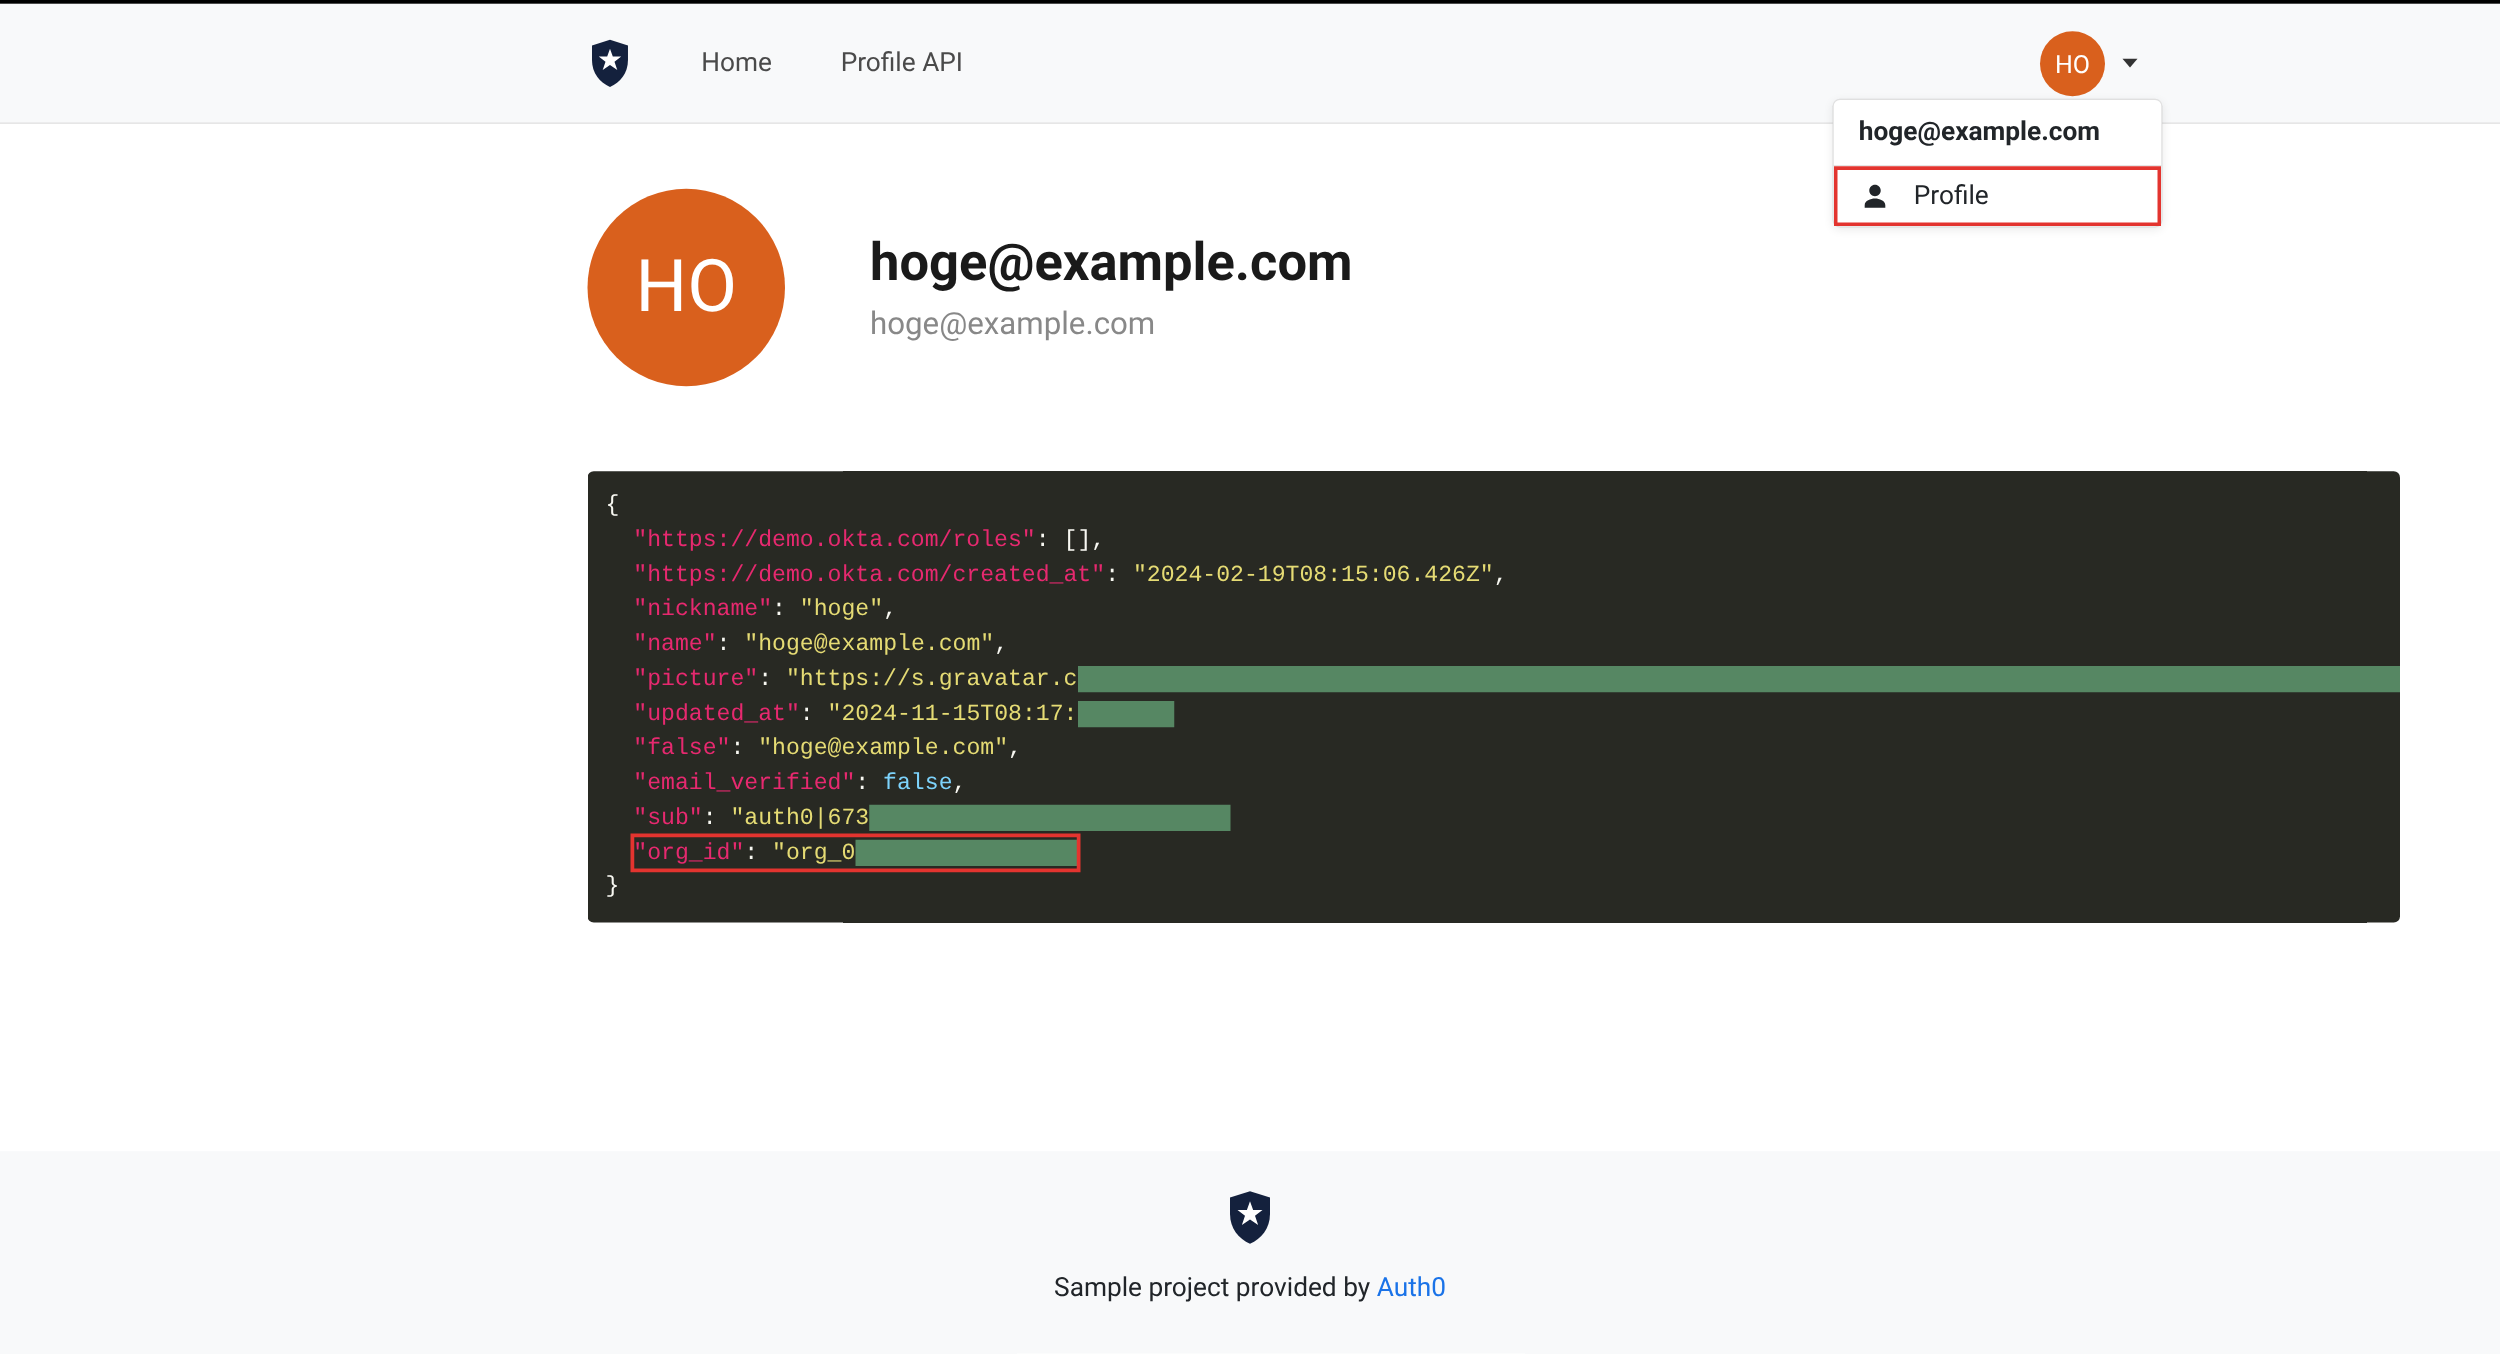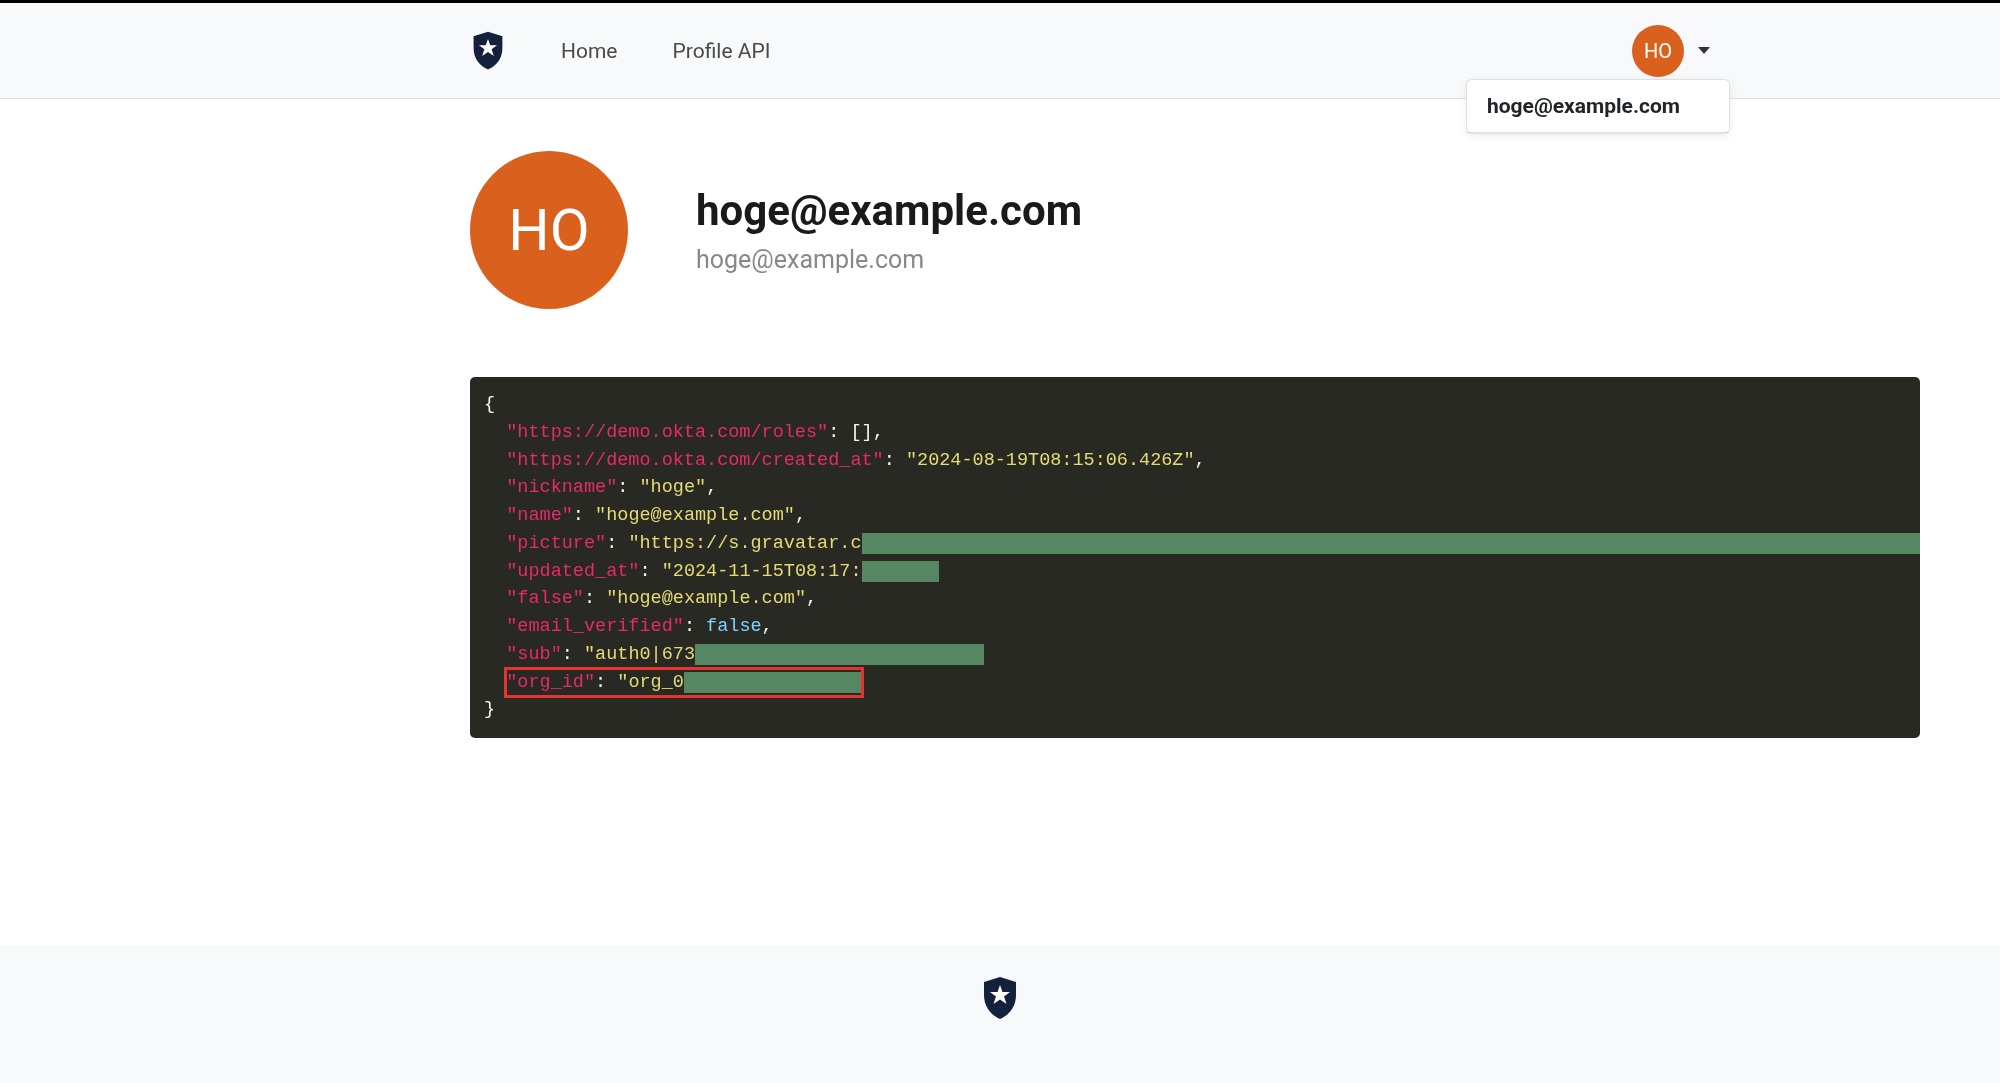--- a/index.html
+++ b/index.html
@@ -218,47 +218,58 @@
         <a class="nav-link">Profile API</a>
       </div>
     </div>
     <div class="nav-right">
       <div class="avatar-sm">HO</div>
       <span class="caret-down"></span>
     </div>
 
     <div class="dropdown">
       <div class="dropdown-header">hoge@example.com</div>
+      <div class="dropdown-item highlighted">
+        <span class="dropdown-icon">
+          <svg viewBox="0 0 24 24" fill="#212529">
+              <path d="M12 12c2.761 0 5-2.239 5-5s-2.239-5-5-5-5 2.239-5 5 2.239 5 5 5zm0 2c-3.866 0-9 1.94-9 5.8V22h18v-2.2c0-3.86-5.134-5.8-9-5.8z"></path>
+            </svg>
+        </span>
+        <span>Profile</span>
+      </div>
     </div>
   </div>
 </nav>
 
 <main class="main">
   <div class="profile-header">
     <div class="avatar-lg">HO</div>
     <div class="profile-info">
       <h1>hoge@example.com</h1>
       <div class="sub">hoge@example.com</div>
     </div>
   </div>
 
   <pre class="code-block"><span class="tok-punct">{</span>
   <span class="tok-key">"<span>https://demo.okta.com/roles</span>"</span><span class="tok-punct">: </span><span class="tok-punct">[]</span><span class="tok-punct">,</span>
-  <span class="tok-key">"<span>https://demo.okta.com/created_at</span>"</span><span class="tok-punct">: </span><span class="tok-str">"<span>2024-08-19T08:15:06.426Z</span>"</span><span class="tok-punct">,</span>
+  <span class="tok-key">"<span>https://demo.okta.com/created_at</span>"</span><span class="tok-punct">: </span><span class="tok-str">"<span>2024-02-19T08:15:06.426Z</span>"</span><span class="tok-punct">,</span>
   <span class="tok-key">"<span>nickname</span>"</span><span class="tok-punct">: </span><span class="tok-str">"<span>hoge</span>"</span><span class="tok-punct">,</span>
   <span class="tok-key">"<span>name</span>"</span><span class="tok-punct">: </span><span class="tok-str">"<span>hoge@example.com</span>"</span><span class="tok-punct">,</span>
   <span class="tok-key">"<span>picture</span>"</span><span class="tok-punct">: </span><span class="tok-str">"<span>https://s.gravatar.c</span></span><span class="redact-green">xxxxxxxxxxxxxxxxxxxxxxxxxxxxxxxxxxxxxxxxxxxxxxxxxxxxxxxxxxxxxxxxxxxxxxxxxxxxxxxxxxxxxxxxxxxxxxxxxxxx</span>
   <span class="tok-key">"<span>updated_at</span>"</span><span class="tok-punct">: </span><span class="tok-str">"<span>2024-11-15T08:17:</span></span><span class="redact-green">xxxxxxx</span>
   <span class="tok-key">"<span>false</span>"</span><span class="tok-punct">: </span><span class="tok-str">"<span>hoge@example.com</span>"</span><span class="tok-punct">,</span>
   <span class="tok-key">"<span>email_verified</span>"</span><span class="tok-punct">: </span><span class="tok-bool">false</span><span class="tok-punct">,</span>
   <span class="tok-key">"<span>sub</span>"</span><span class="tok-punct">: </span><span class="tok-str">"<span>auth0|673</span></span><span class="redact-green">xxxxxxxxxxxxxxxxxxxxxxxxxx</span>
   <span class="box-red"><span class="tok-key">"<span>org_id</span>"</span><span class="tok-punct">: </span><span class="tok-str">"<span>org_0</span></span><span class="redact-green">xxxxxxxxxxxxxxxx</span></span>
 <span class="tok-punct">}</span></pre>
 </main>
 
 <footer class="footer">
   <div class="footer-logo">
     <svg width="40" height="46" viewBox="0 0 40 46" fill="none">
       <path d="M20 2 L36 7 L36 20 C36 32 29 40 20 44 C11 40 4 32 4 20 L4 7 Z" fill="#14213d"></path>
       <path d="M20 10 L22.5 17 L30 17 L24 21.5 L26.5 29 L20 24.5 L13.5 29 L16 21.5 L10 17 L17.5 17 Z" fill="#fff"></path>
     </svg>
   </div>
+  <div class="footer-text">
+    <span>Sample project provided by </span><a href="#">Auth0</a>
+  </div>
 </footer>
 
 </body></html>

